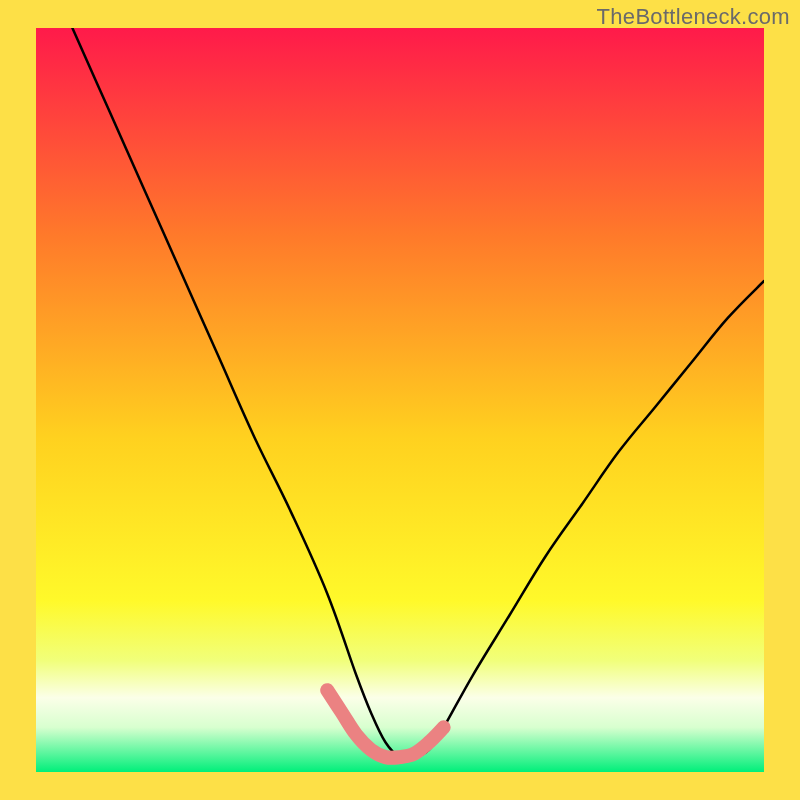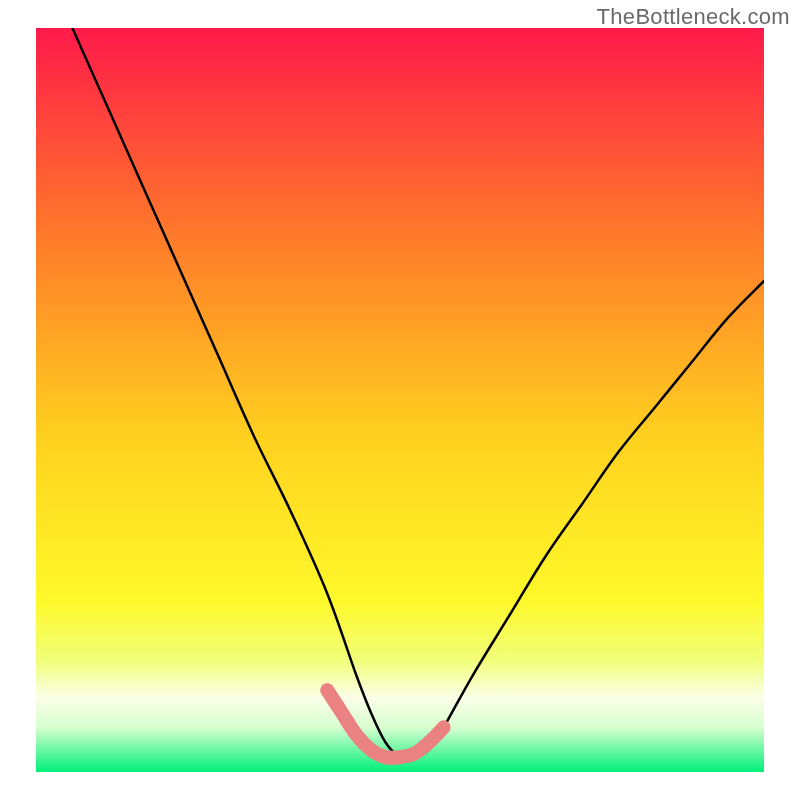--- a/index.html
+++ b/index.html
@@ -8,21 +8,21 @@
     width: 800px;
     height: 800px;
     background: #000;
     overflow: hidden;
     font-family: Arial, Helvetica, sans-serif;
   }
   .frame {
     position: relative;
     width: 800px;
     height: 800px;
-    background: #ffffff;
+    background: #fde047;
   }
   .watermark {
     position: absolute;
     top: 4px;
     right: 10px;
     color: #6a6a6a;
     font-size: 22px;
     letter-spacing: 0.3px;
     font-weight: 400;
     z-index: 5;

